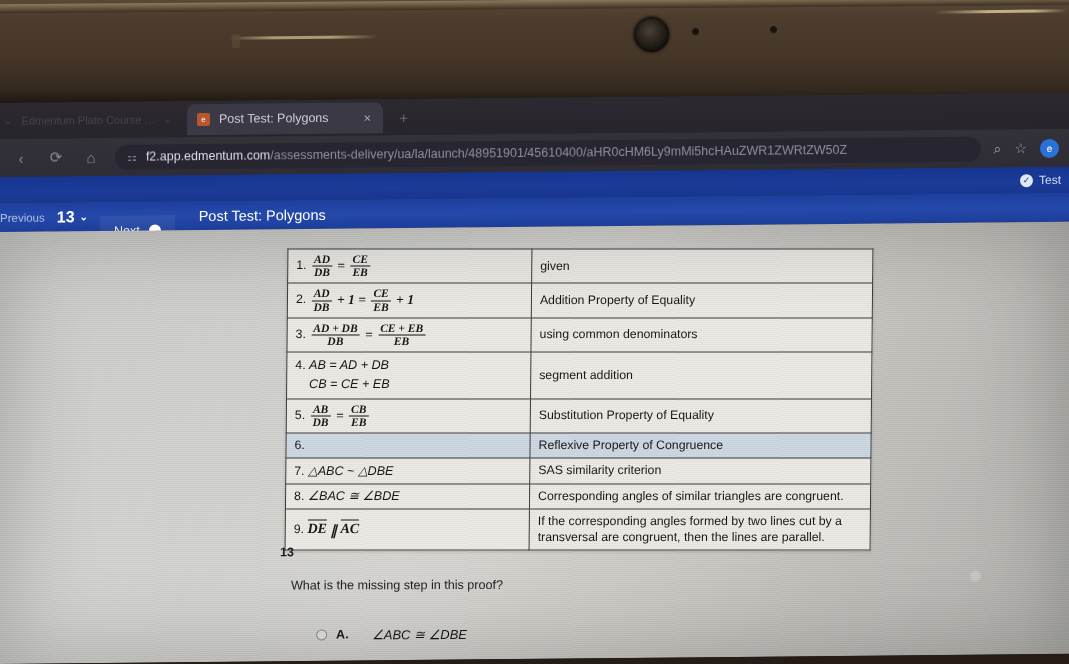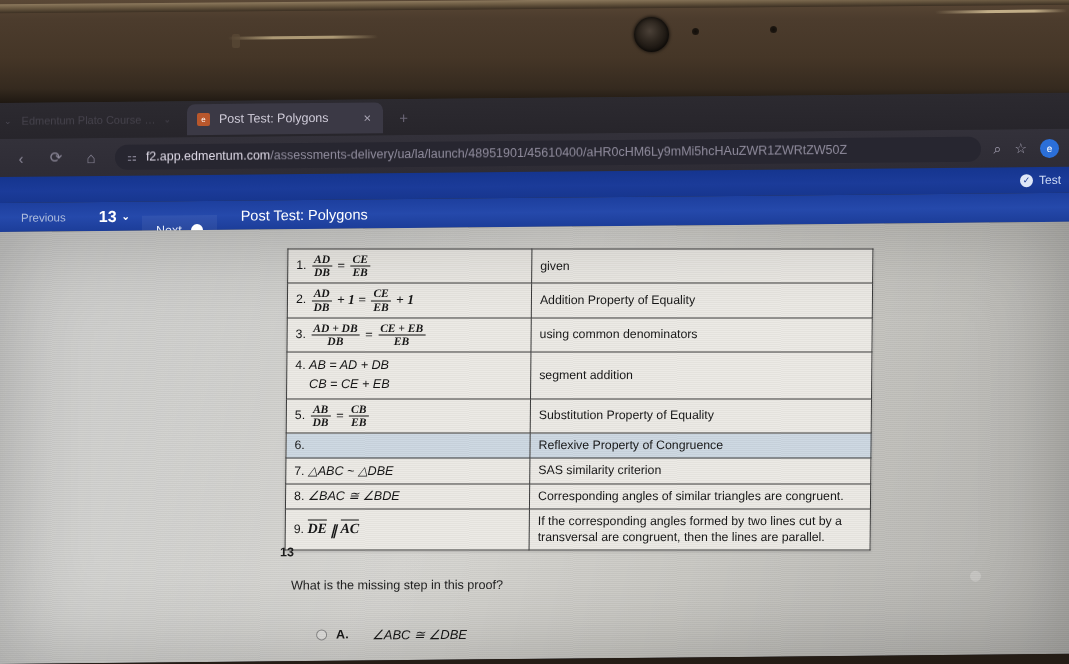--- a/index.html
+++ b/index.html
@@ -164,21 +164,21 @@
 
   .app-navbar {
     height: 29px;
     background: linear-gradient(180deg, #1d3f9e 0%, #2549ab 50%, #1c3d99 100%);
     display: flex; align-items: center;
     color: #e6ecfa;
     font-size: 12.5px;
     gap: 0;
   }
   .nav-prev {
-    padding: 0 21px; color: #aebcdc; cursor: pointer; font-size: 11.5px;
+    padding: 0 0; color: #aebcdc; cursor: pointer; font-size: 11.5px;
   }
   .nav-qnum {
     display: flex; align-items: center; gap: 5px;
     padding: 0 12px;
     font-size: 16px; font-weight: 600; color: #ffffff;
     cursor: pointer;
   }
   .nav-qnum .caret { font-size: 10px; }
   .nav-next {
     display: flex; align-items: center; gap: 9px;

